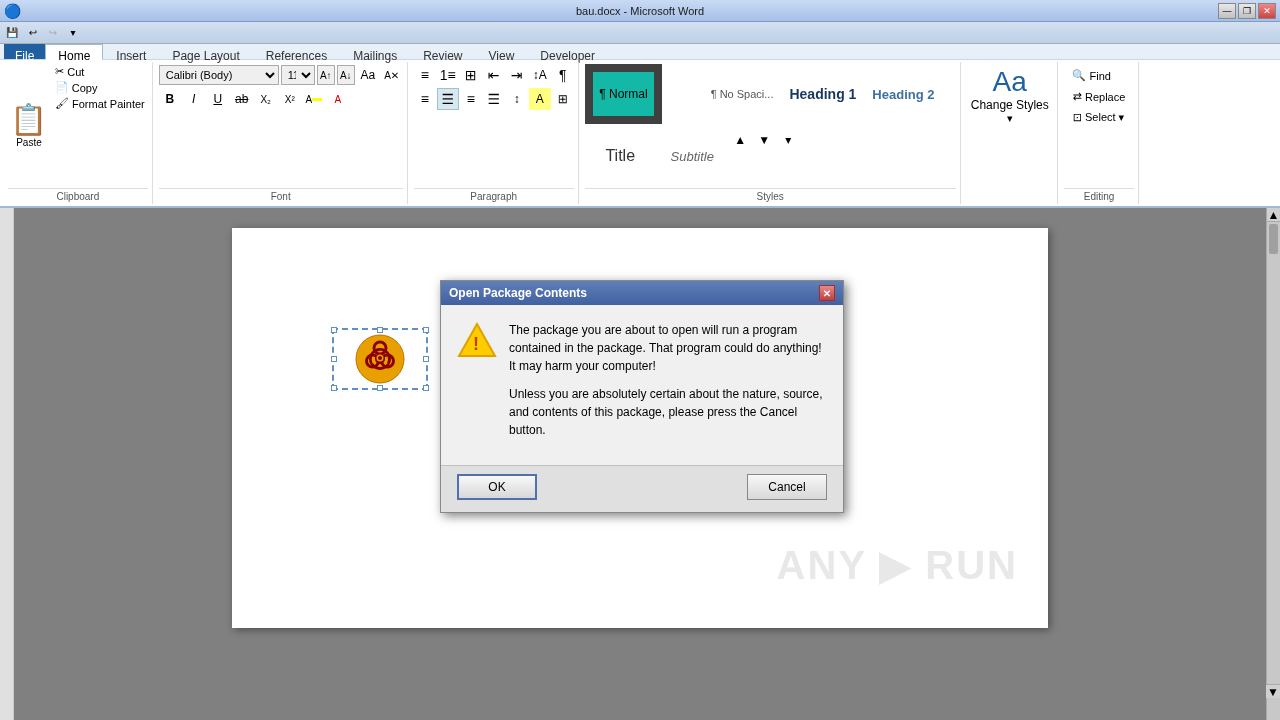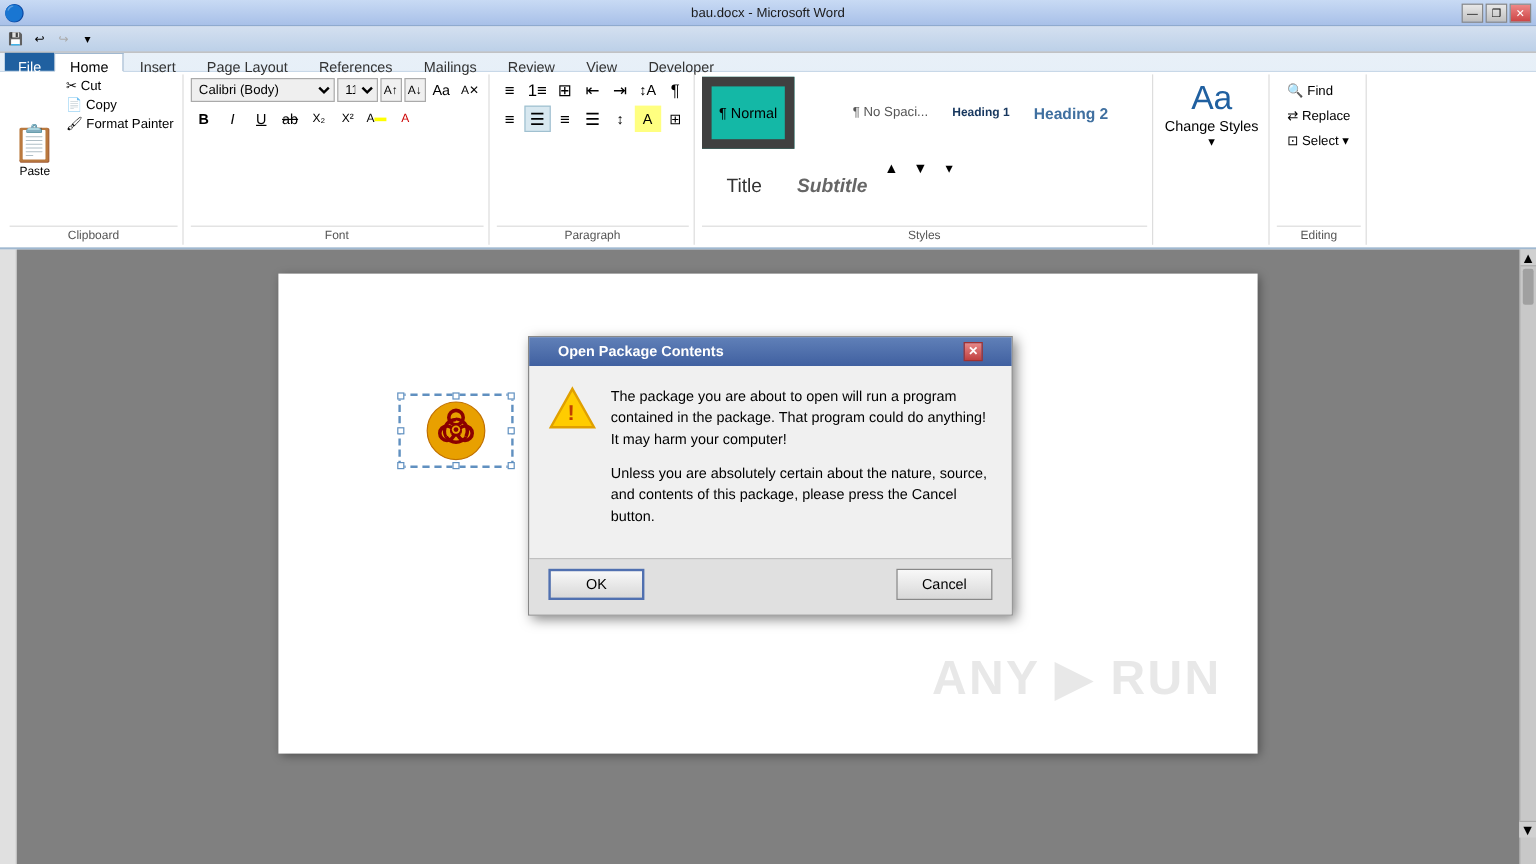--- a/index.html
+++ b/index.html
@@ -79,21 +79,21 @@
     .handle-bm { bottom: -3px; left: 50%; margin-left: -3px; cursor: s-resize; }
     .handle-br { bottom: -3px; right: -3px; cursor: se-resize; }
 
     
     .biohazard-container { width: 100%; height: 100%; display: flex; align-items: center; justify-content: center; }
     .biohazard-svg { width: 50px; height: 50px; }
 
     
     .dialog-overlay { position: fixed; top: 0; left: 0; width: 1280px; height: 720px; background: rgba(0,0,0,0); z-index: 100; }
     .dialog { position: absolute; top: 280px; left: 440px; width: 404px; background: #f0f0f0; border: 1px solid #888; box-shadow: 3px 3px 10px rgba(0,0,0,0.5); }
-    .dialog-title-bar { background: linear-gradient(to bottom, #6080b8, #4060a0); color: #fff; padding: 4px 24px; display: flex; align-items: center; justify-content: space-between; font-size: 12px; font-weight: bold; }
+    .dialog-title-bar { background: linear-gradient(to bottom, #6080b8, #4060a0); color: #fff; padding: 4px 8px; display: flex; align-items: center; justify-content: space-between; font-size: 12px; font-weight: bold; }
     .dialog-close-btn { width: 16px; height: 16px; background: linear-gradient(to bottom, #e88888, #c04040); border: 1px solid #a03030; color: #fff; font-size: 10px; cursor: pointer; display: flex; align-items: center; justify-content: center; }
     .dialog-content { padding: 16px; display: flex; gap: 12px; }
     .dialog-icon { width: 40px; height: 40px; flex-shrink: 0; }
     .dialog-text { font-size: 12px; line-height: 1.5; color: #000; }
     .dialog-text p { margin-bottom: 10px; }
     .dialog-buttons { display: flex; justify-content: space-between; gap: 8px; padding: 8px 16px 12px; background: #e0e0e0; border-top: 1px solid #c0c0c0; }
     .dialog-btn { width: 80px; height: 26px; border: 1px solid #888; background: linear-gradient(to bottom, #f8f8f8, #d8d8d8); font-size: 12px; cursor: pointer; display: flex; align-items: center; justify-content: center; }
     .dialog-btn.default { border: 2px solid #5070b0; }
 
     
@@ -224,30 +224,30 @@
 
     <div class="ribbon-group" style="min-width:380px;">
       <div class="ribbon-group-content" style="flex-wrap:wrap; gap:2px; width:370px;">
         <div class="style-btn active">
           <span style="font-size:12px;">¶ Normal</span>
         </div>
         <div class="style-btn">
           <span style="font-size:11px;color:#555;margin-left:40px;">¶ No Spaci...</span>
         </div>
         <div class="style-btn">
-          <span style="font-size:10px;color:#17375e;font-weight:bold;">Heading 1</span>
+          <span style="font-size:14px;color:#17375e;font-weight:bold;">Heading 1</span>
         </div>
         <div class="style-btn">
           <span style="font-size:13px;color:#4070a0;font-weight:bold;">Heading 2</span>
         </div>
         <div class="style-btn">
           <span style="font-size:16px;color:#333;">Title</span>
         </div>
         <div class="style-btn">
-          <span style="font-size:16px;color:#666;font-style:italic;font-weight:bold;">Subtitle</span>
+          <span style="font-size:13px;color:#666;font-style:italic;">Subtitle</span>
         </div>
         <button class="fmt-btn" style="align-self:flex-start;height:28px;">▲</button>
         <button class="fmt-btn" style="height:28px;">▼</button>
         <button class="fmt-btn" style="height:28px;">▾</button>
       </div>
       <div class="ribbon-group-label">Styles</div>
     </div>
 
     <div class="ribbon-group">
       <div class="ribbon-group-content">

